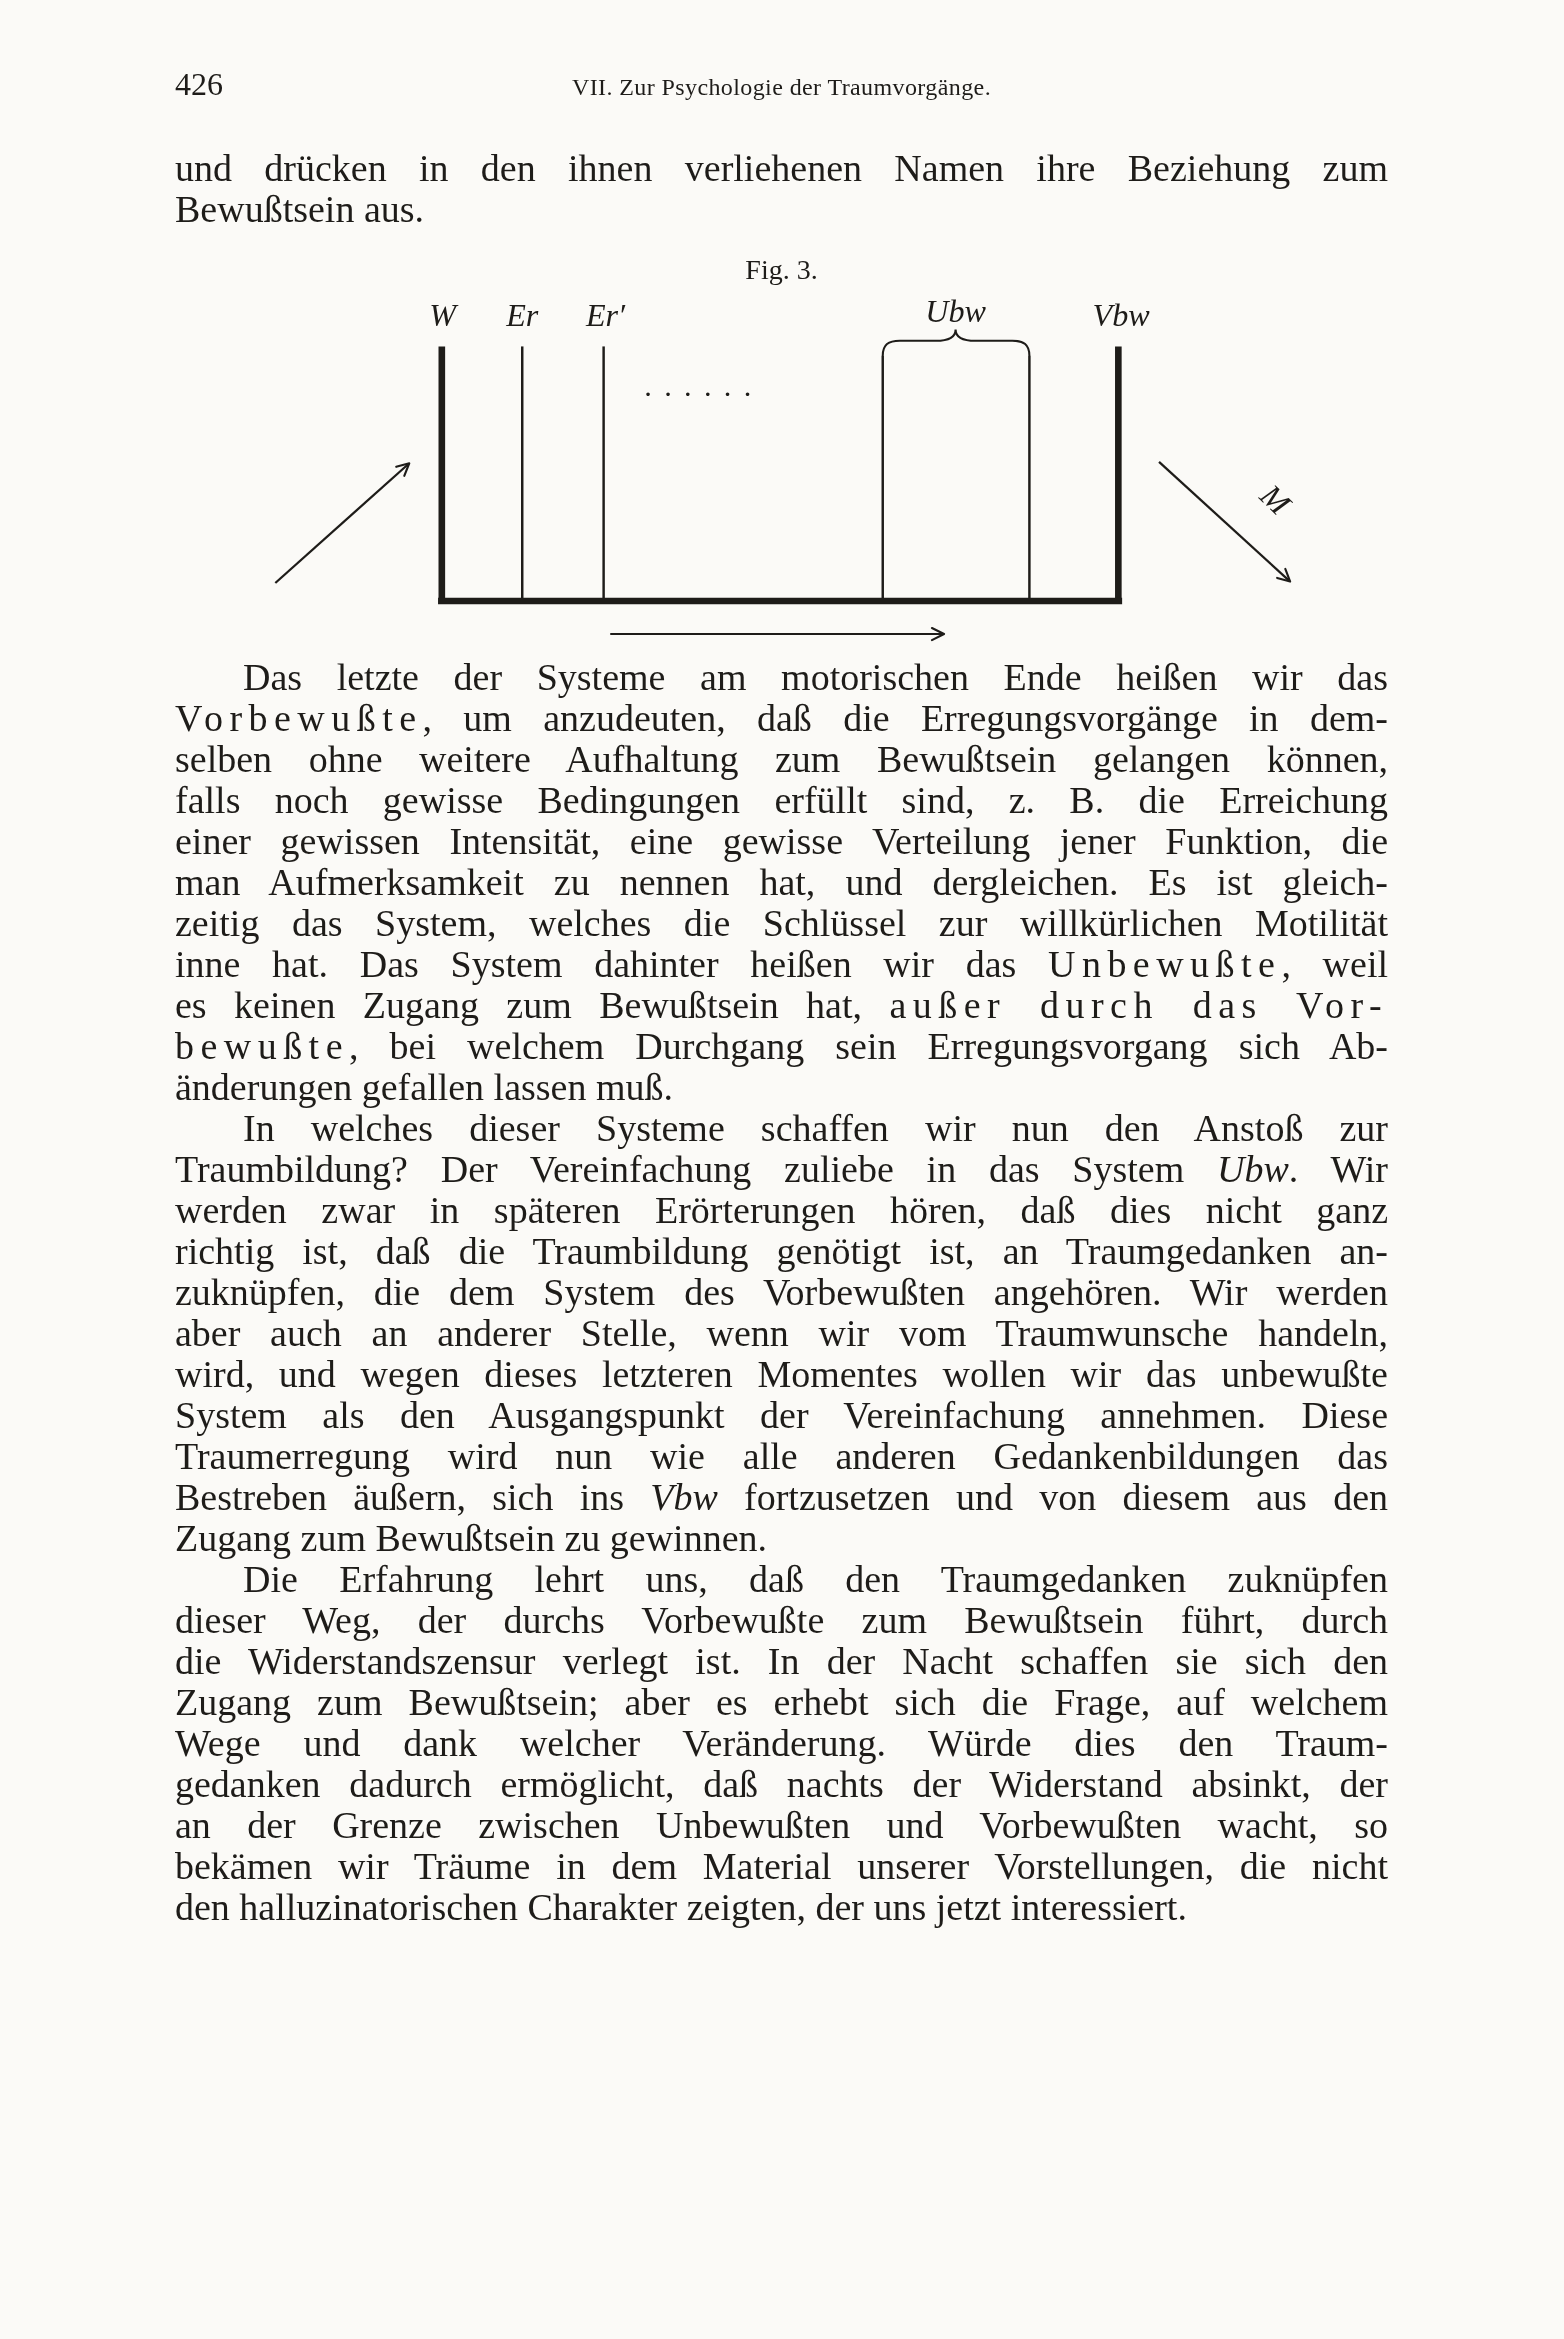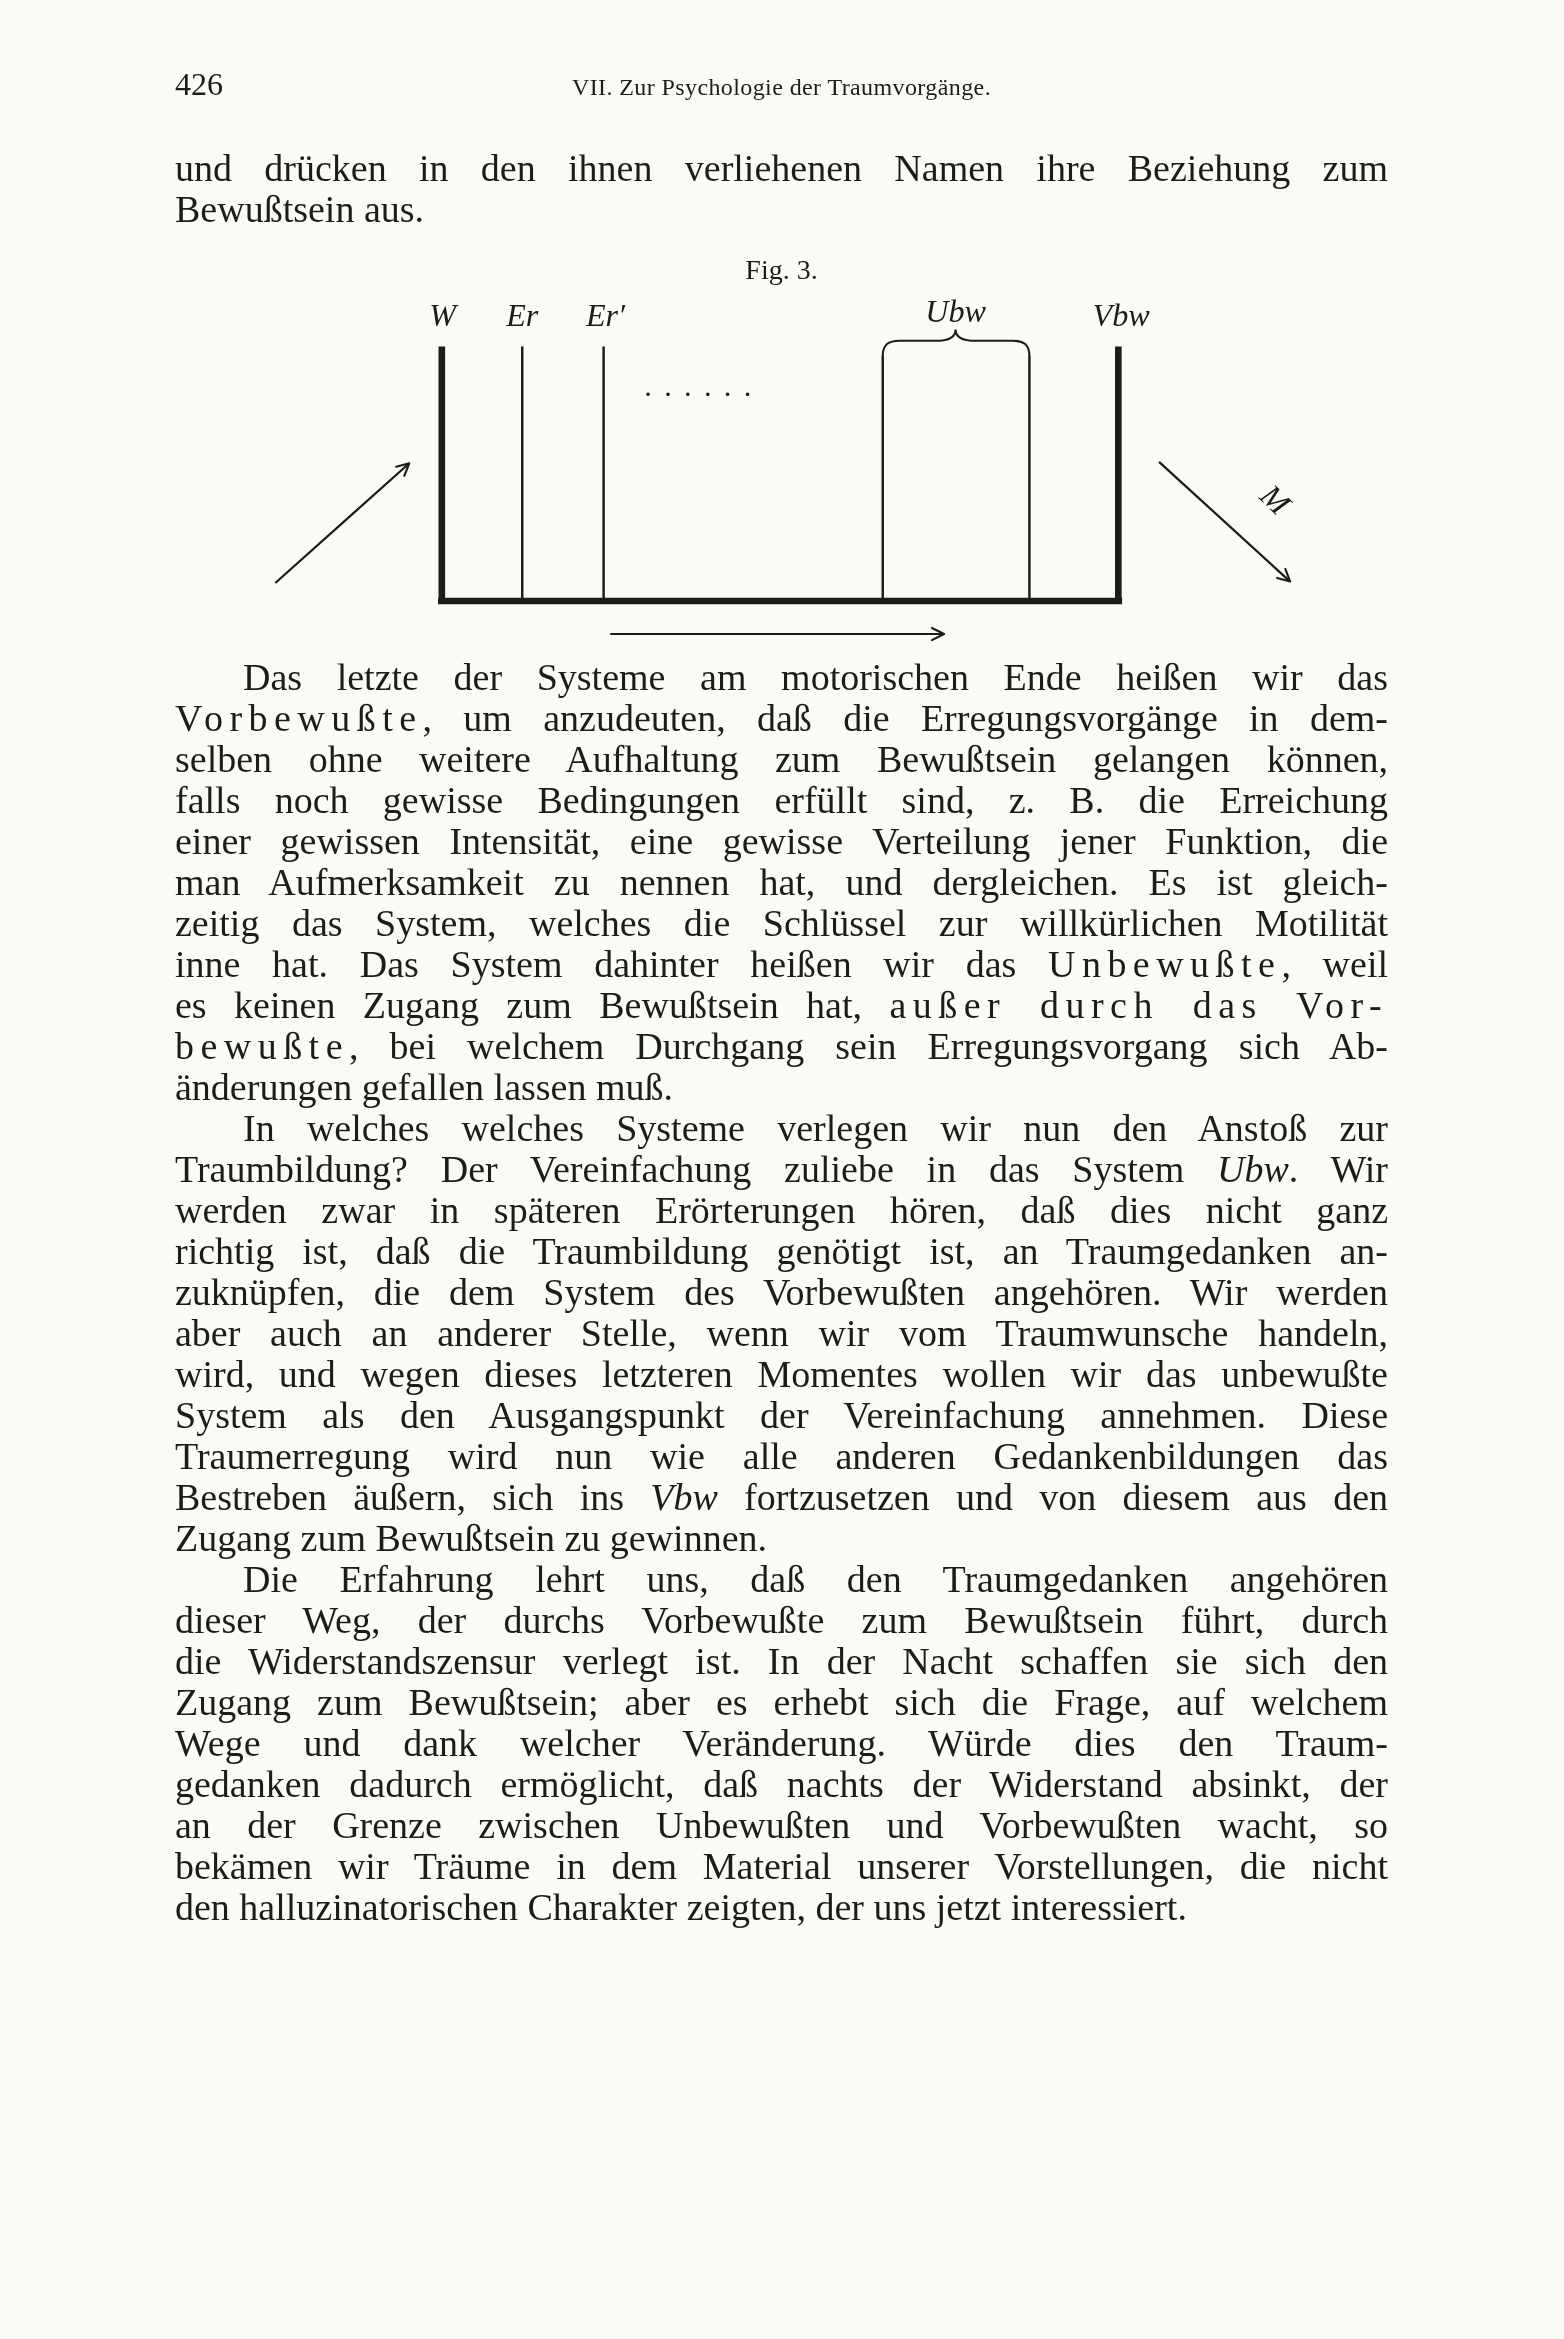--- a/index.html
+++ b/index.html
@@ -114,32 +114,32 @@
       <div class="line"><span class="sp">Vorbewußte</span><span class="n">, um anzudeuten, daß die Erregungsvorgänge in dem-</span></div>
       <div class="line"><span class="n">selben ohne weitere Aufhaltung zum Bewußtsein gelangen können,</span></div>
       <div class="line"><span class="n">falls noch gewisse Bedingungen erfüllt sind, z. B. die Erreichung</span></div>
       <div class="line"><span class="n">einer gewissen Intensität, eine gewisse Verteilung jener Funktion, die</span></div>
       <div class="line"><span class="n">man Aufmerksamkeit zu nennen hat, und dergleichen. Es ist gleich-</span></div>
       <div class="line"><span class="n">zeitig das System, welches die Schlüssel zur willkürlichen Motilität</span></div>
       <div class="line"><span class="n">inne hat. Das System dahinter heißen wir das </span><span class="sp">Unbewußte</span><span class="n">, weil</span></div>
       <div class="line"><span class="n">es keinen Zugang zum Bewußtsein hat, </span><span class="sp">außer durch das Vor-</span></div>
       <div class="line"><span class="sp">bewußte</span><span class="n">, bei welchem Durchgang sein Erregungsvorgang sich Ab-</span></div>
       <div class="line end"><span class="n">änderungen gefallen lassen muß.</span></div>
-      <div class="line indent"><span class="n">In welches welches Systeme verlegen wir nun den Anstoß zur</span></div>
+      <div class="line indent"><span class="n">In welches dieser Systeme schaffen wir nun den Anstoß zur</span></div>
       <div class="line"><span class="n">Traumbildung? Der Vereinfachung zuliebe in das System </span><span class="it">Ubw</span><span class="n">. Wir</span></div>
       <div class="line"><span class="n">werden zwar in späteren Erörterungen hören, daß dies nicht ganz</span></div>
       <div class="line"><span class="n">richtig ist, daß die Traumbildung genötigt ist, an Traumgedanken an-</span></div>
       <div class="line"><span class="n">zuknüpfen, die dem System des Vorbewußten angehören. Wir werden</span></div>
       <div class="line"><span class="n">aber auch an anderer Stelle, wenn wir vom Traumwunsche handeln,</span></div>
       <div class="line"><span class="n">wird, und wegen dieses letzteren Momentes wollen wir das unbewußte</span></div>
       <div class="line"><span class="n">System als den Ausgangspunkt der Vereinfachung annehmen. Diese</span></div>
       <div class="line"><span class="n">Traumerregung wird nun wie alle anderen Gedankenbildungen das</span></div>
       <div class="line"><span class="n">Bestreben äußern, sich ins </span><span class="it">Vbw</span><span class="n"> fortzusetzen und von diesem aus den</span></div>
       <div class="line end"><span class="n">Zugang zum Bewußtsein zu gewinnen.</span></div>
-      <div class="line indent"><span class="n">Die Erfahrung lehrt uns, daß den Traumgedanken angehören</span></div>
+      <div class="line indent"><span class="n">Die Erfahrung lehrt uns, daß den Traumgedanken zuknüpfen</span></div>
       <div class="line"><span class="n">dieser Weg, der durchs Vorbewußte zum Bewußtsein führt, durch</span></div>
       <div class="line"><span class="n">die Widerstandszensur verlegt ist. In der Nacht schaffen sie sich den</span></div>
       <div class="line"><span class="n">Zugang zum Bewußtsein; aber es erhebt sich die Frage, auf welchem</span></div>
       <div class="line"><span class="n">Wege und dank welcher Veränderung. Würde dies den Traum-</span></div>
       <div class="line"><span class="n">gedanken dadurch ermöglicht, daß nachts der Widerstand absinkt, der</span></div>
       <div class="line"><span class="n">an der Grenze zwischen Unbewußten und Vorbewußten wacht, so</span></div>
       <div class="line"><span class="n">bekämen wir Träume in dem Material unserer Vorstellungen, die nicht</span></div>
       <div class="line end"><span class="n">den halluzinatorischen Charakter zeigten, der uns jetzt interessiert.</span></div>
     </div>
 

